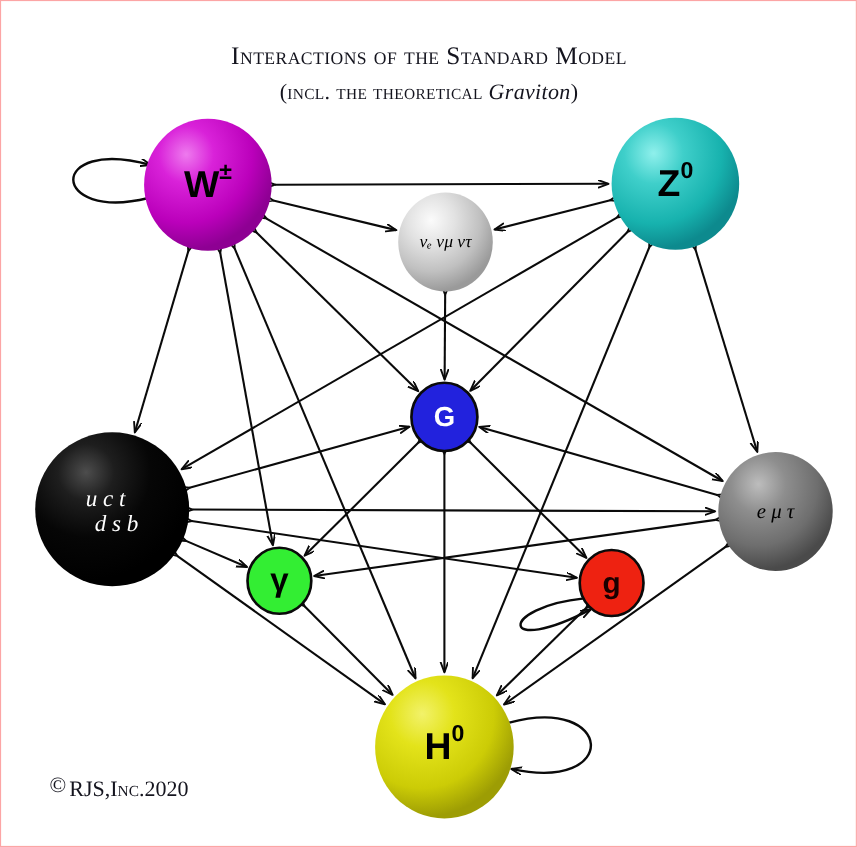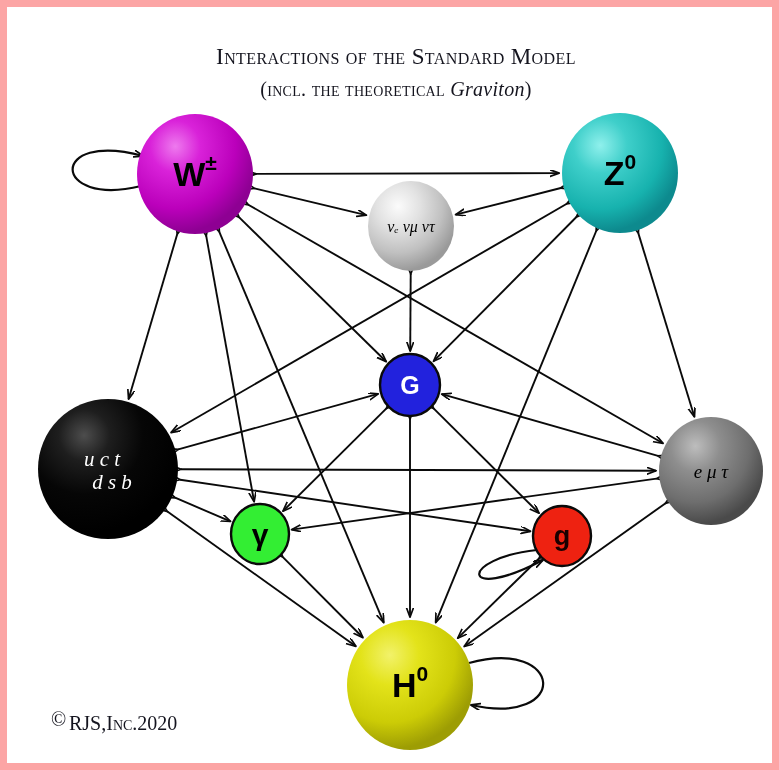--- a/index.html
+++ b/index.html
@@ -8,21 +8,21 @@
     background: #ffffff;
   }
   body {
     font-family: "Liberation Serif", serif;
   }
   #page {
     position: relative;
     width: 779px;
     height: 770px;
     background: #ffffff;
-    border: 7px solid #fca5a5;
+    border: 1px solid #fca5a5;
     box-sizing: border-box;
     overflow: hidden;
   }
   #diagram-svg {
     position: absolute;
     left: 0;
     top: 0;
     width: 779px;
     height: 770px;
   }

